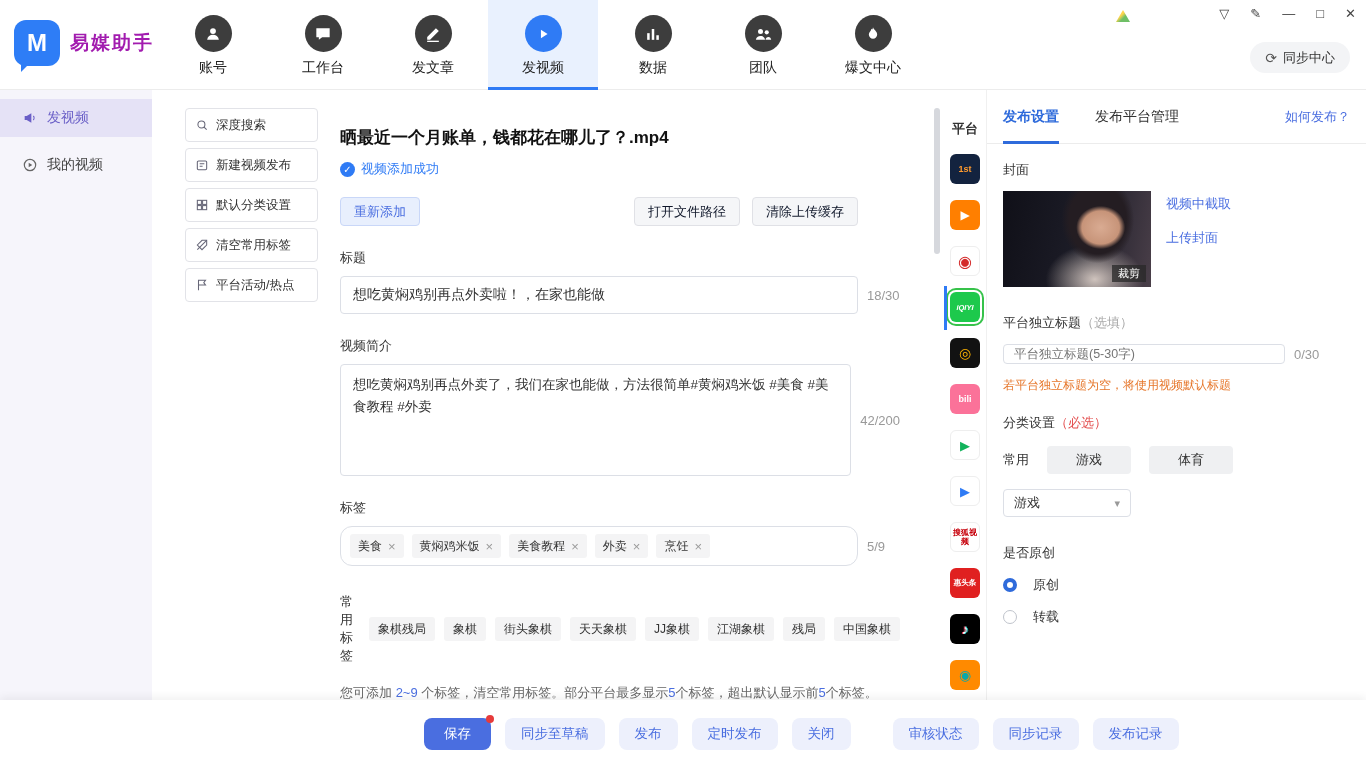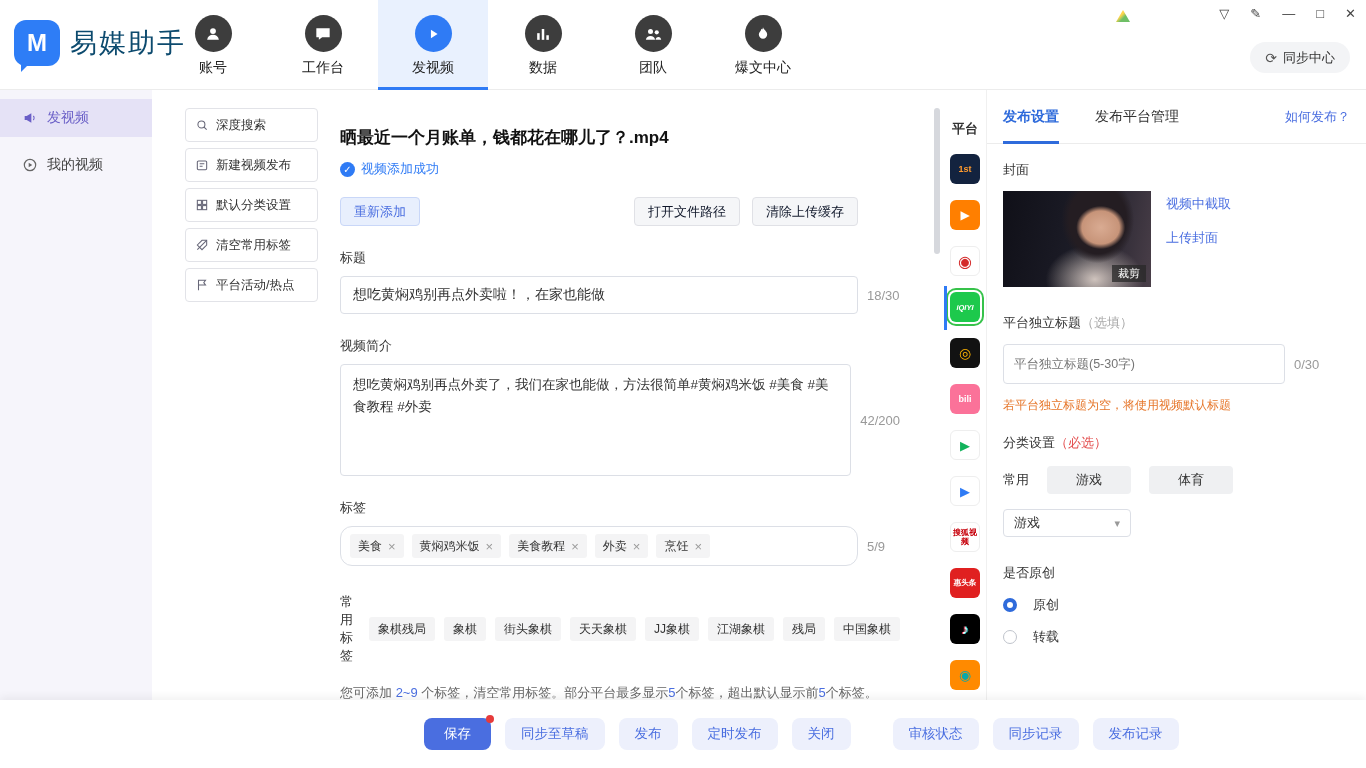--- a/index.html
+++ b/index.html
@@ -5,21 +5,21 @@
   * { margin:0; padding:0; box-sizing:border-box; }
   html,body { width:1366px; height:768px; }
   body { font-family:"Liberation Sans","DejaVu Sans",sans-serif; background:#fff; color:#333; }
   .app { position:relative; width:1366px; height:768px; background:#fff; overflow:hidden; }
 
   
   .header { position:absolute; top:0; left:0; right:0; height:90px; background:#fff; border-bottom:1px solid #ececec; z-index:5; }
   .logo { position:absolute; left:14px; top:20px; display:flex; align-items:center; gap:10px; }
   .logo-badge { width:46px; height:46px; background:#2e7df6; border-radius:12px; position:relative; display:flex; align-items:center; justify-content:center; color:#fff; font-size:24px; font-weight:bold; }
   .logo-badge::after { content:""; position:absolute; left:7px; bottom:-6px; border:7px solid transparent; border-top-color:#2e7df6; border-left-color:#2e7df6; }
-  .logo-name { font-size:27px; font-weight:normal; color:#0c4a6e; letter-spacing:2px; }
+  .logo-name { font-size:19px; font-weight:bold; color:#a21caf; letter-spacing:2px; }
   .nav { position:absolute; left:158px; top:0; height:90px; display:flex; }
   .nav-item { position:relative; width:110px; height:90px; display:flex; flex-direction:column; align-items:center; padding-top:15px; cursor:pointer; }
   .nav-item.active { background:#e9f1fe; }
   .nav-item.active::after { content:""; position:absolute; left:0; right:0; bottom:0; height:3px; background:#2f7bf5; }
   .nav-ico { width:37px; height:37px; border-radius:50%; background:#3d3d3d; display:flex; align-items:center; justify-content:center; }
   .nav-item.active .nav-ico { background:#2f7bf5; }
   .nav-label { margin-top:7px; font-size:14px; color:#222; }
   .sync-btn { position:absolute; right:16px; top:42px; height:31px; border-radius:16px; background:#f3f4f6; display:flex; align-items:center; gap:6px; padding:0 15px; font-size:13px; color:#333; cursor:pointer; }
   .sync-btn .ref { font-size:14px; color:#555; }
 
@@ -100,21 +100,21 @@
     background:
       radial-gradient(34px 30px at 66% 38%, #d9ab92 0%, #c79479 55%, rgba(0,0,0,0) 72%),
       radial-gradient(52px 62px at 64% 30%, #241d22 0%, #241d22 55%, rgba(0,0,0,0) 70%),
       radial-gradient(70px 50px at 62% 92%, #cfc3bd 0%, rgba(0,0,0,0) 70%),
       linear-gradient(100deg,#101018 0%,#1d1d28 55%,#4a3f49 100%); padding-left: 32px; }
   .crop-badge { position:absolute; right:5px; bottom:5px; background:rgba(40,40,40,.75); color:#fff; font-size:11px; padding:1px 6px; }
   .cover-links { display:flex; flex-direction:column; gap:16px; padding-top:4px; font-size:13px; color:#4a6ee0; }
   .cover-links span { cursor:pointer; }
   .sec { margin-top:27px; }
   .ind-row { display:flex; align-items:center; margin-top:12px; }
-  .ind-input { width:282px; height:40px; border:1px solid #dcdfe6; border-radius:4px; padding:0 10px; font-size:12.5px; color:#333; outline:none; font-family:inherit; }
+  .ind-input { width:282px; height:20px; border:1px solid #dcdfe6; border-radius:4px; padding:0 10px; font-size:12.5px; color:#333; outline:none; font-family:inherit; }
   .warn-orange { margin-top:13px; font-size:12px; color:#e6762a; }
   .cat-row { margin-top:14px; display:flex; align-items:center; gap:18px; font-size:13px; color:#333; }
   .cat-btn { width:84px; height:28px; background:#eff0f2; border-radius:4px; display:flex; align-items:center; justify-content:center; font-size:13px; color:#333; cursor:pointer; }
   .select { margin-top:15px; width:128px; height:28px; border:1px solid #dcdfe6; border-radius:4px; display:flex; align-items:center; justify-content:space-between; padding:0 10px; font-size:13px; color:#333; cursor:pointer; }
   .select .car { color:#999; font-size:11px; }
   .radio-row { margin-top:14px; display:flex; align-items:center; gap:16px; font-size:13px; color:#333; cursor:pointer; }
   .radio { width:14px; height:14px; border-radius:50%; border:1px solid #c0c4cc; background:#fff; }
   .radio.sel { border:4px solid #2f6bdb; }
 
   
@@ -149,20 +149,29 @@
         </div>
         <div class="nav-label">账号</div>
       </div>
       <div class="nav-item">
         <div class="nav-ico">
           <svg width="20" height="20" viewBox="0 0 24 24" fill="#fff">
               <path d="M4 5h16v11h-9l-4 3v-3H4z"></path>
             </svg>
         </div>
         <div class="nav-label">工作台</div>
+      </div>
+      <div class="nav-item">
+        <div class="nav-ico">
+          <svg width="20" height="20" viewBox="0 0 24 24" fill="#fff">
+              <path d="M5 15.5L15.5 5l3.5 3.5L8.5 19H5z"></path>
+              <rect x="5" y="20" width="14" height="1.6"></rect>
+            </svg>
+        </div>
+        <div class="nav-label">发文章</div>
       </div>
       <div class="nav-item active">
         <div class="nav-ico">
           <svg width="20" height="20" viewBox="0 0 24 24" fill="#fff">
               <path d="M9.5 7l8 5-8 5z"></path>
             </svg>
         </div>
         <div class="nav-label">发视频</div>
       </div>
       <div class="nav-item">

